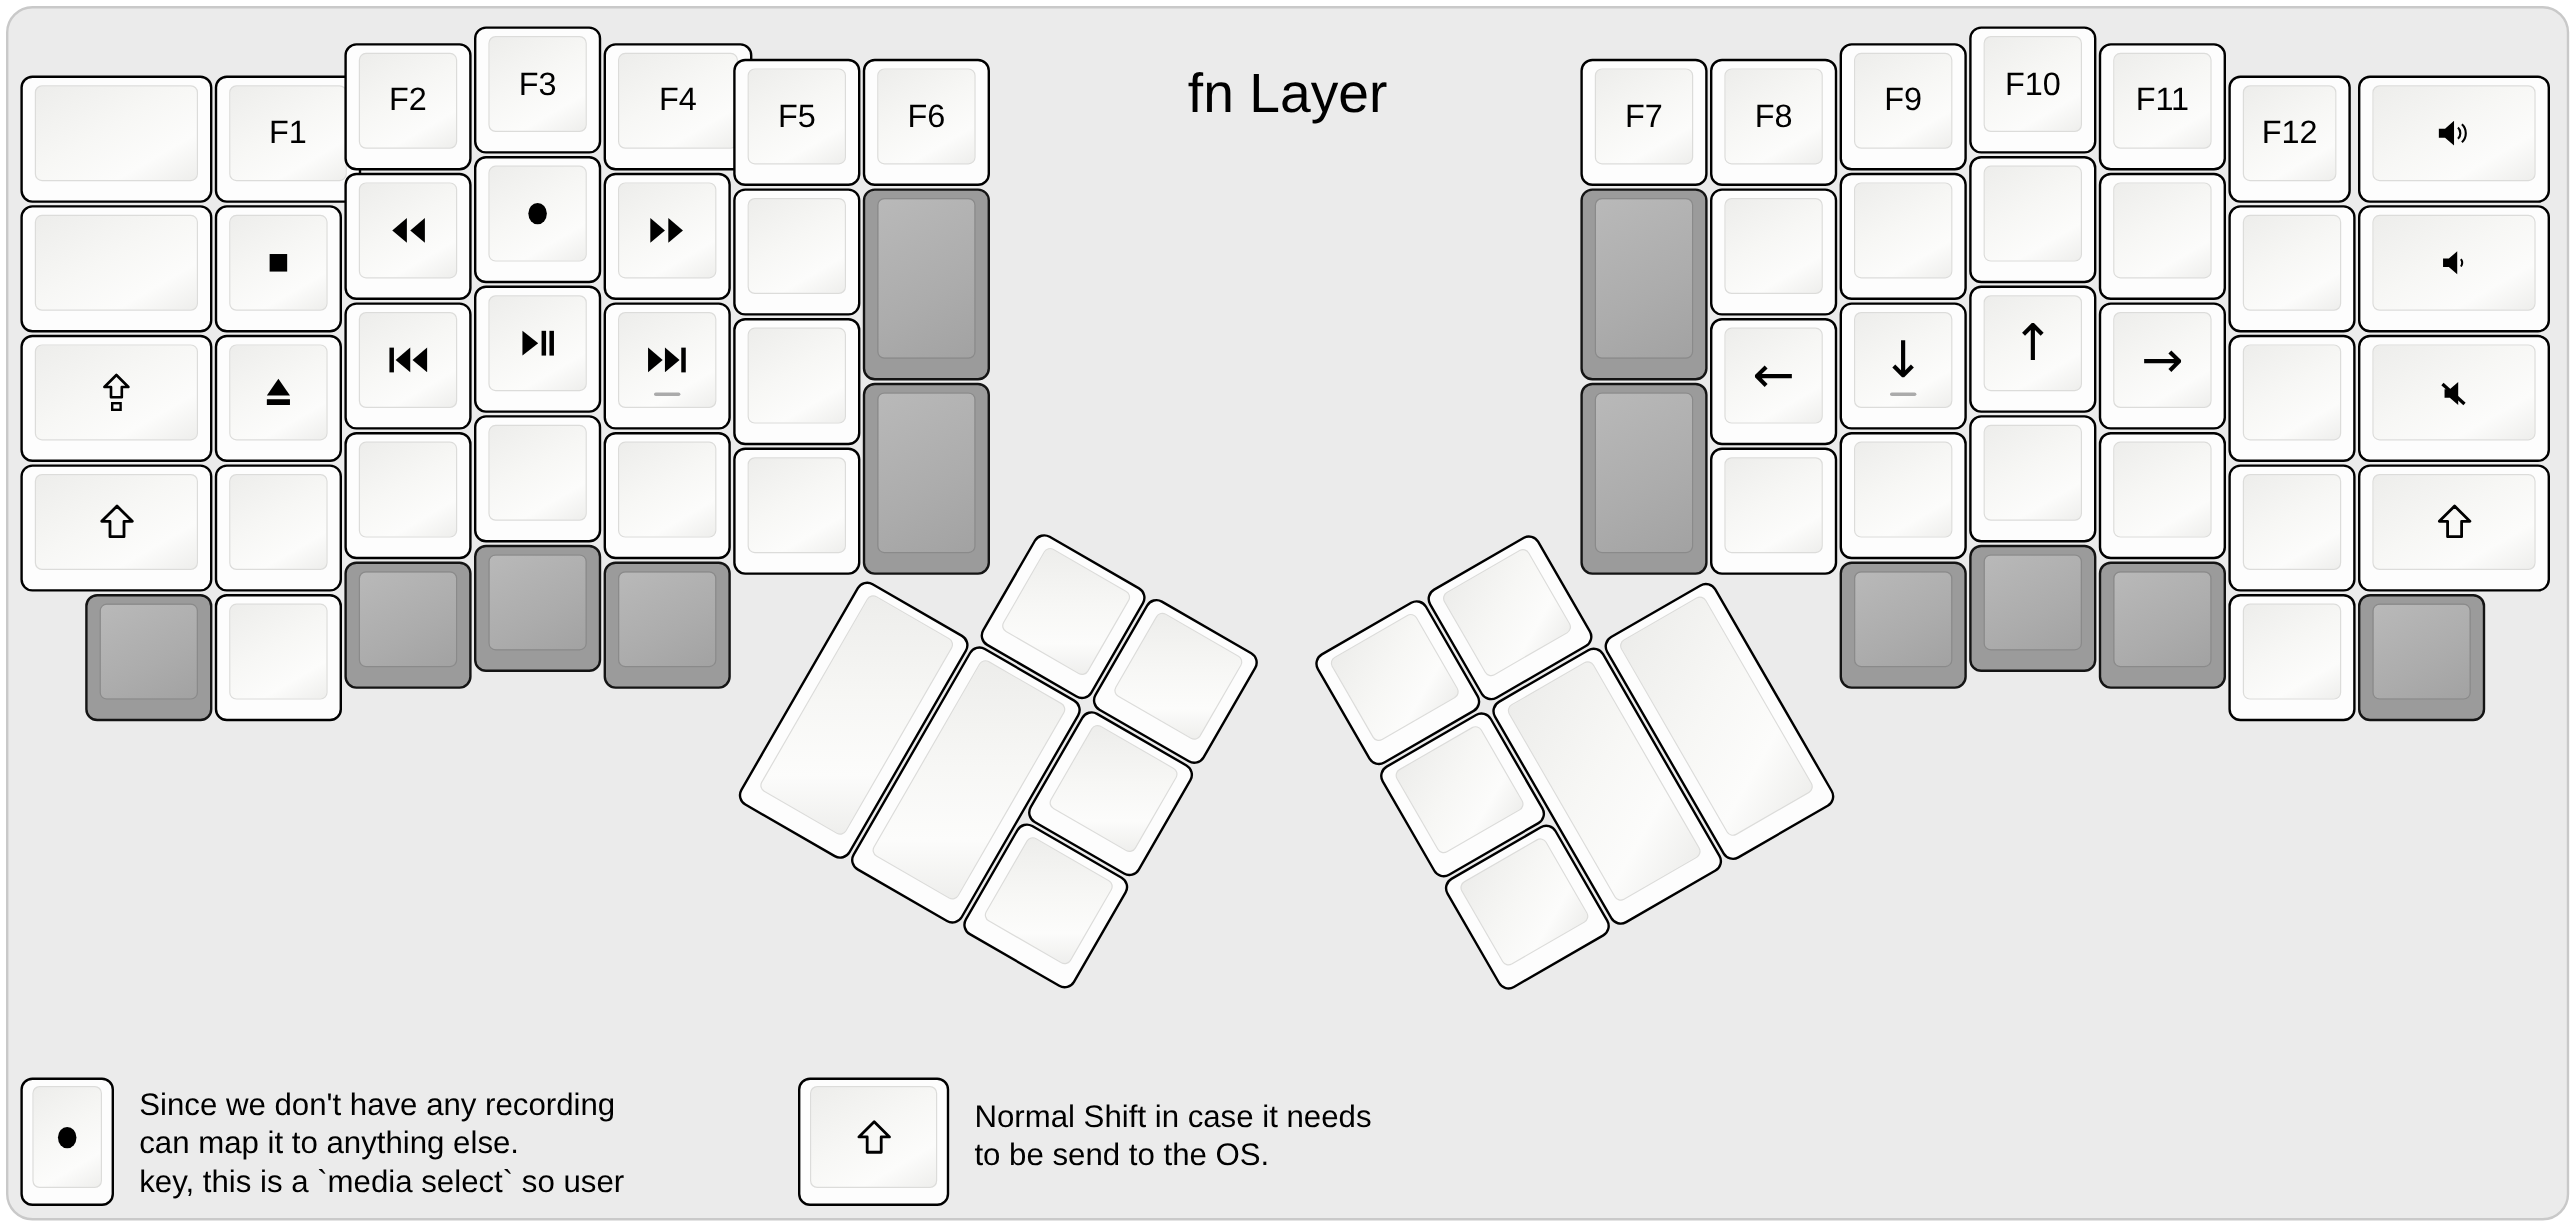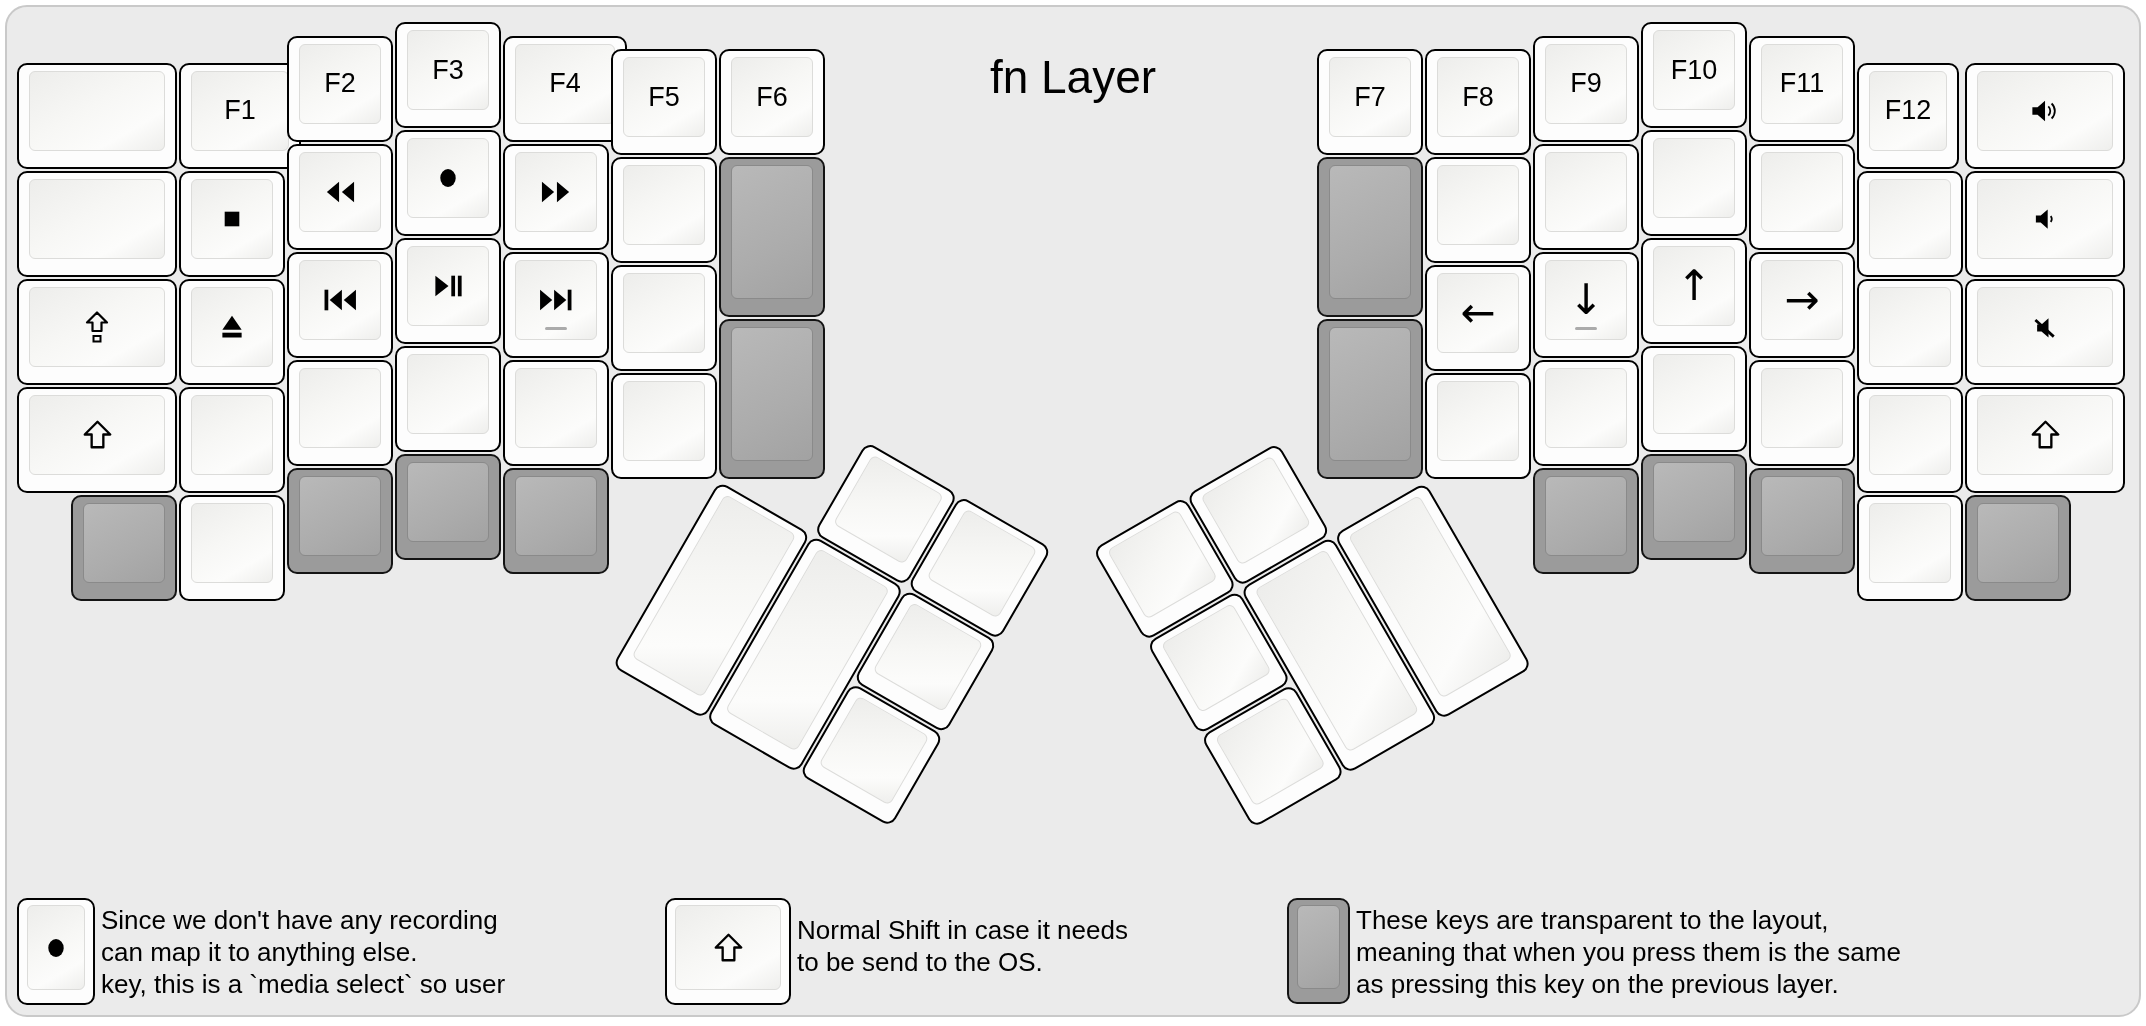--- a/index.html
+++ b/index.html
@@ -25,21 +25,21 @@
   .ki svg *{fill:#000;}
   .ki svg .arc{fill:none;stroke:#000;stroke-width:1.9;}
   .ki svg .ol{fill:none;stroke:#000;}
   .ar{font-family:"DejaVu Sans",sans-serif;font-size:42px;line-height:1;}
   .homing{position:absolute;left:50%;transform:translateX(-50%);bottom:26px;
           width:22px;height:3px;background:#ababab;border-radius:1.5px;}
   .legend-item{position:absolute;top:898px;display:flex;align-items:flex-start;}
   .legend-item .key{position:relative;flex:0 0 auto;}
   .lk .cap{left:8px;right:8px;top:5px;bottom:13px;}
   .lk .kl,.lk .ki{left:8px;right:8px;top:5px;bottom:13px;}
-  .legend-text{margin-left:6px;font-size:26px;line-height:32px;padding-top:6px;}
+  .legend-text{margin-left:21px;font-size:26px;line-height:32px;padding-top:6px;}
   .legend-text.two-line{padding-top:16px;}
 </style>
 </head>
 <body>
 
 <div class="stage">
   <div class="frame"></div>
   <div class="title">fn Layer</div>
 
   <div class="keygroup" id="grp-left" style="left: 17px; top: 22px;">
@@ -413,23 +413,13 @@
             <path class="ol" stroke-width="2.2" stroke-linejoin="round" d="M16 3.5 L28 15.5 H21.5 V27.5 H10.5 V15.5 H4 Z"></path>
           </svg>
         </div>
     </div>
     <div class="legend-text two-line">
       <div>Normal Shift in case it needs</div>
       <div>to be send to the OS.</div>
     </div>
   </div>
 
-  <div class="legend-item" style="left:1287px">
-    <div class="key g lk" style="width:63px;height:106px">
-      <div class="cap"></div>
-    </div>
-    <div class="legend-text">
-      <div>These keys are transparent to the layout,</div>
-      <div>meaning that when you press them is the same</div>
-      <div>as pressing this key on the previous layer.</div>
-    </div>
-  </div>
 </div>
 
 </body></html>

